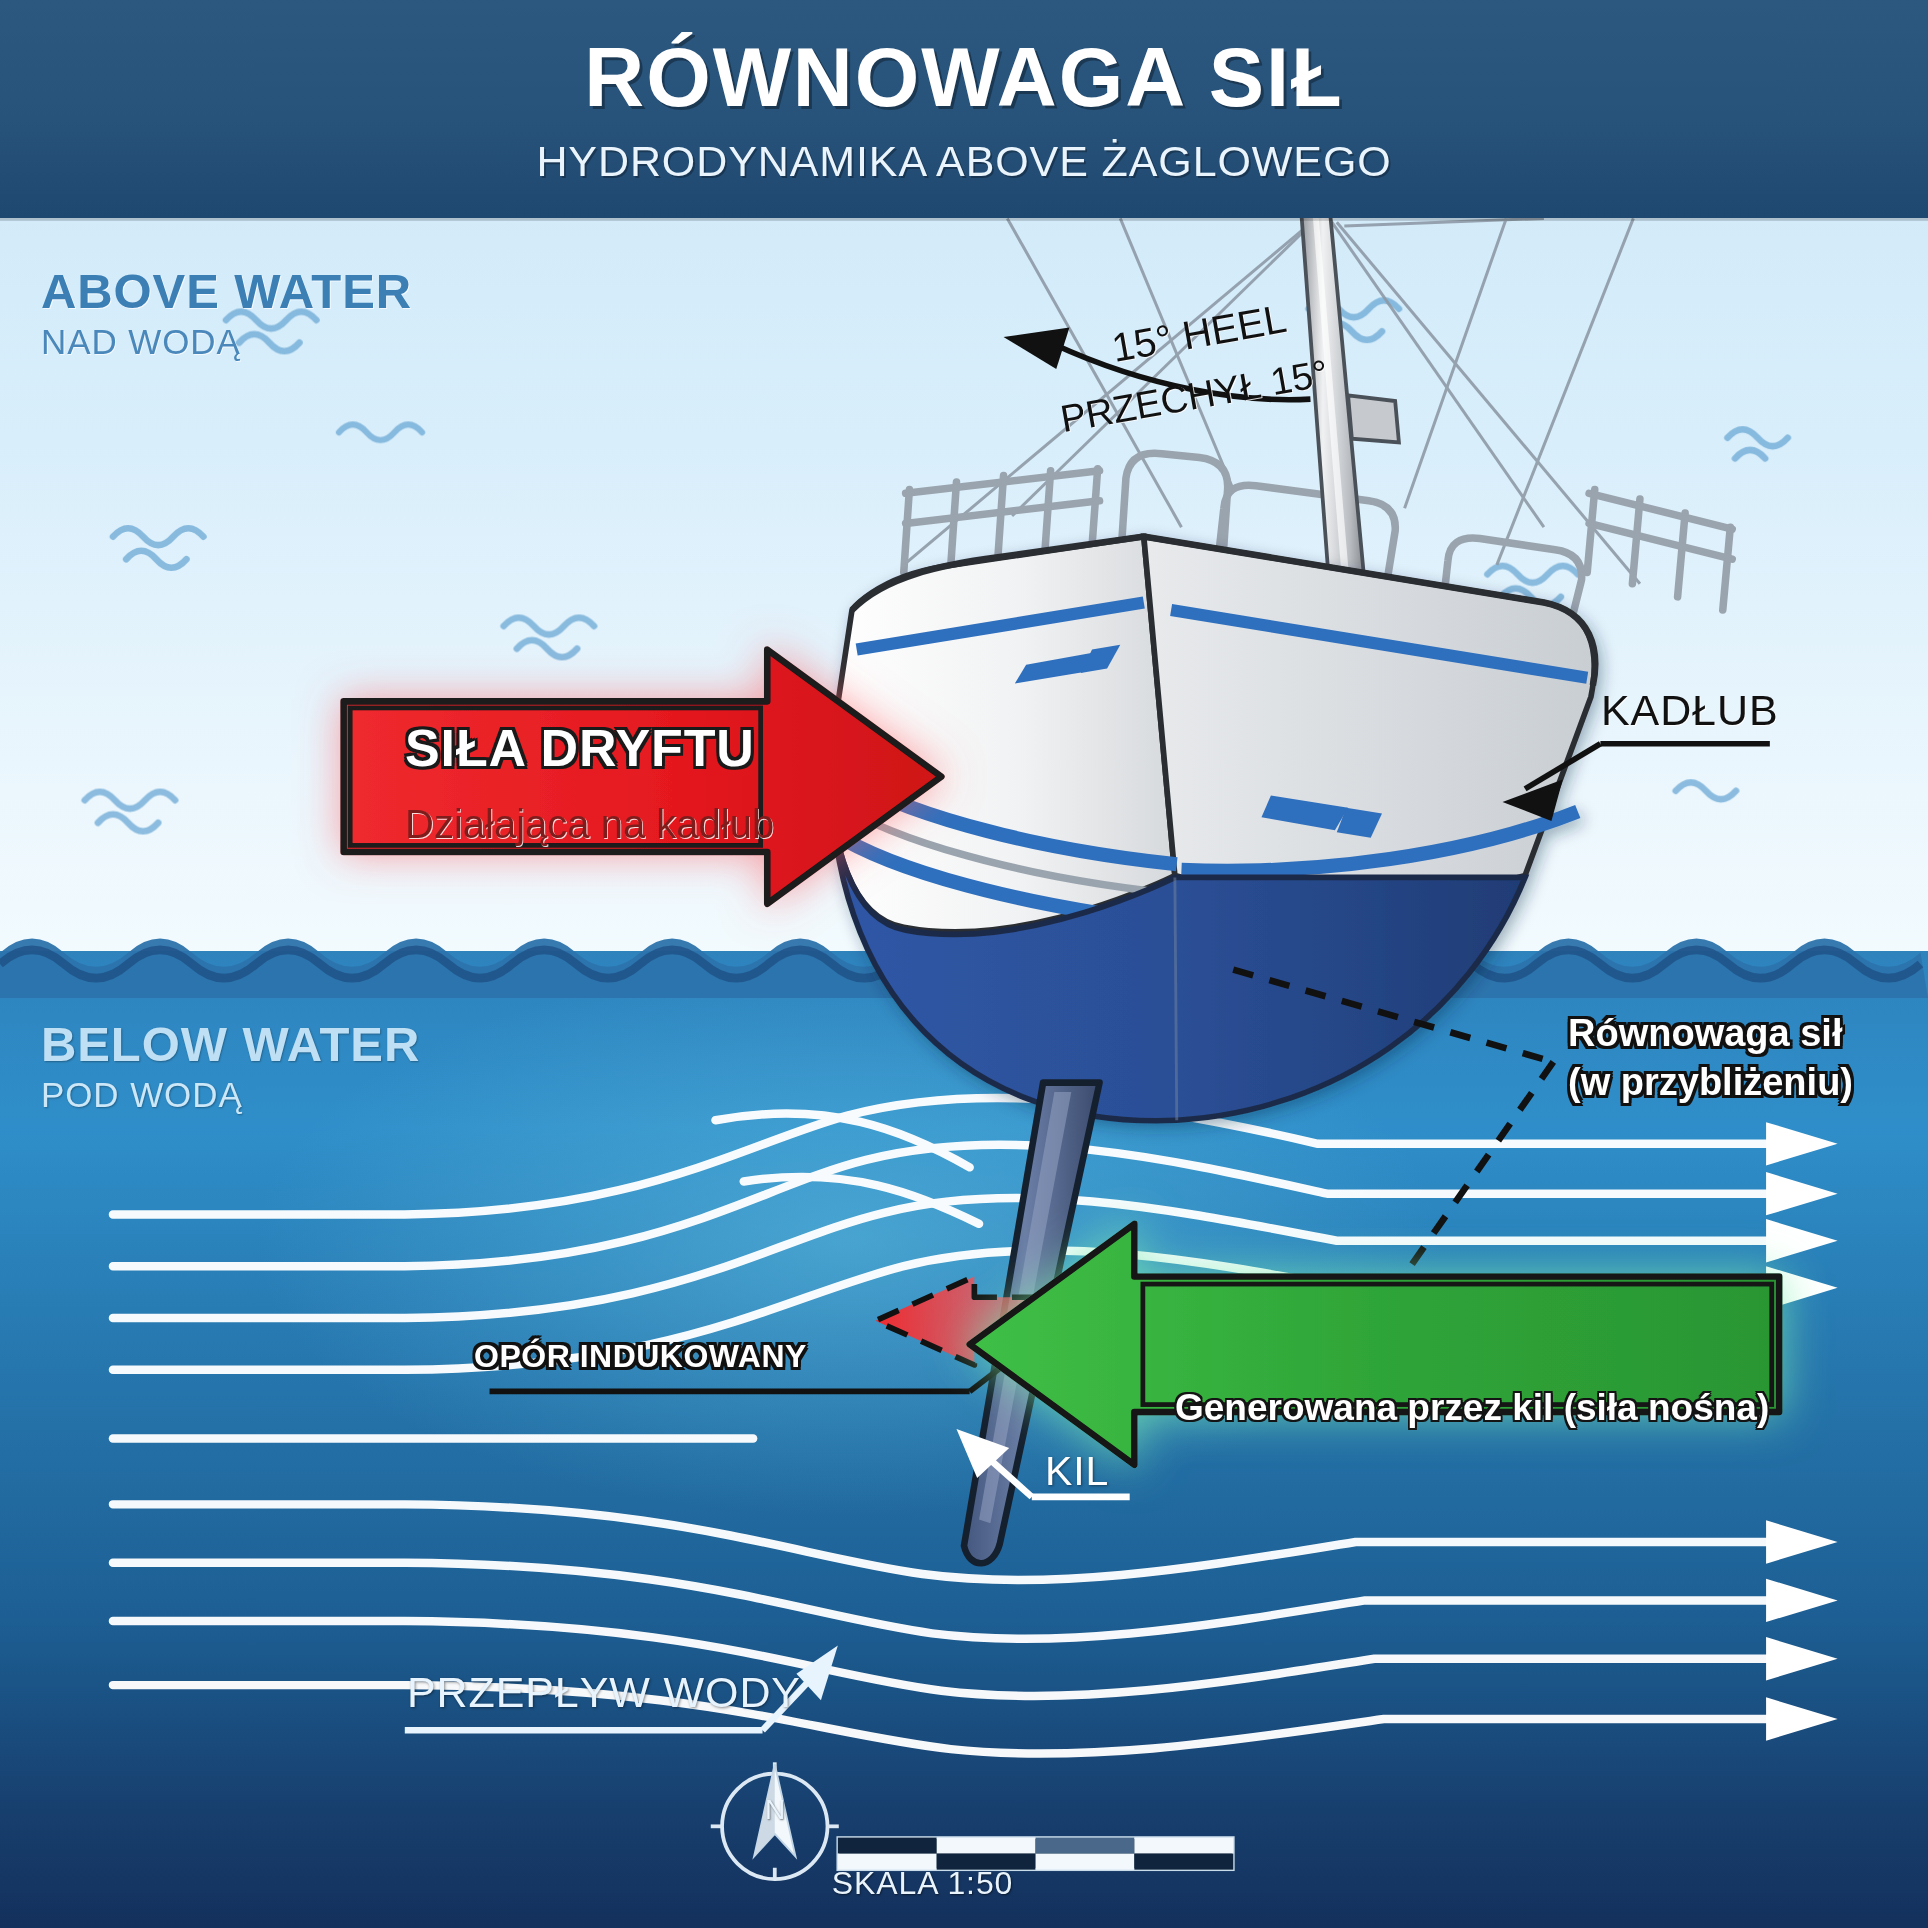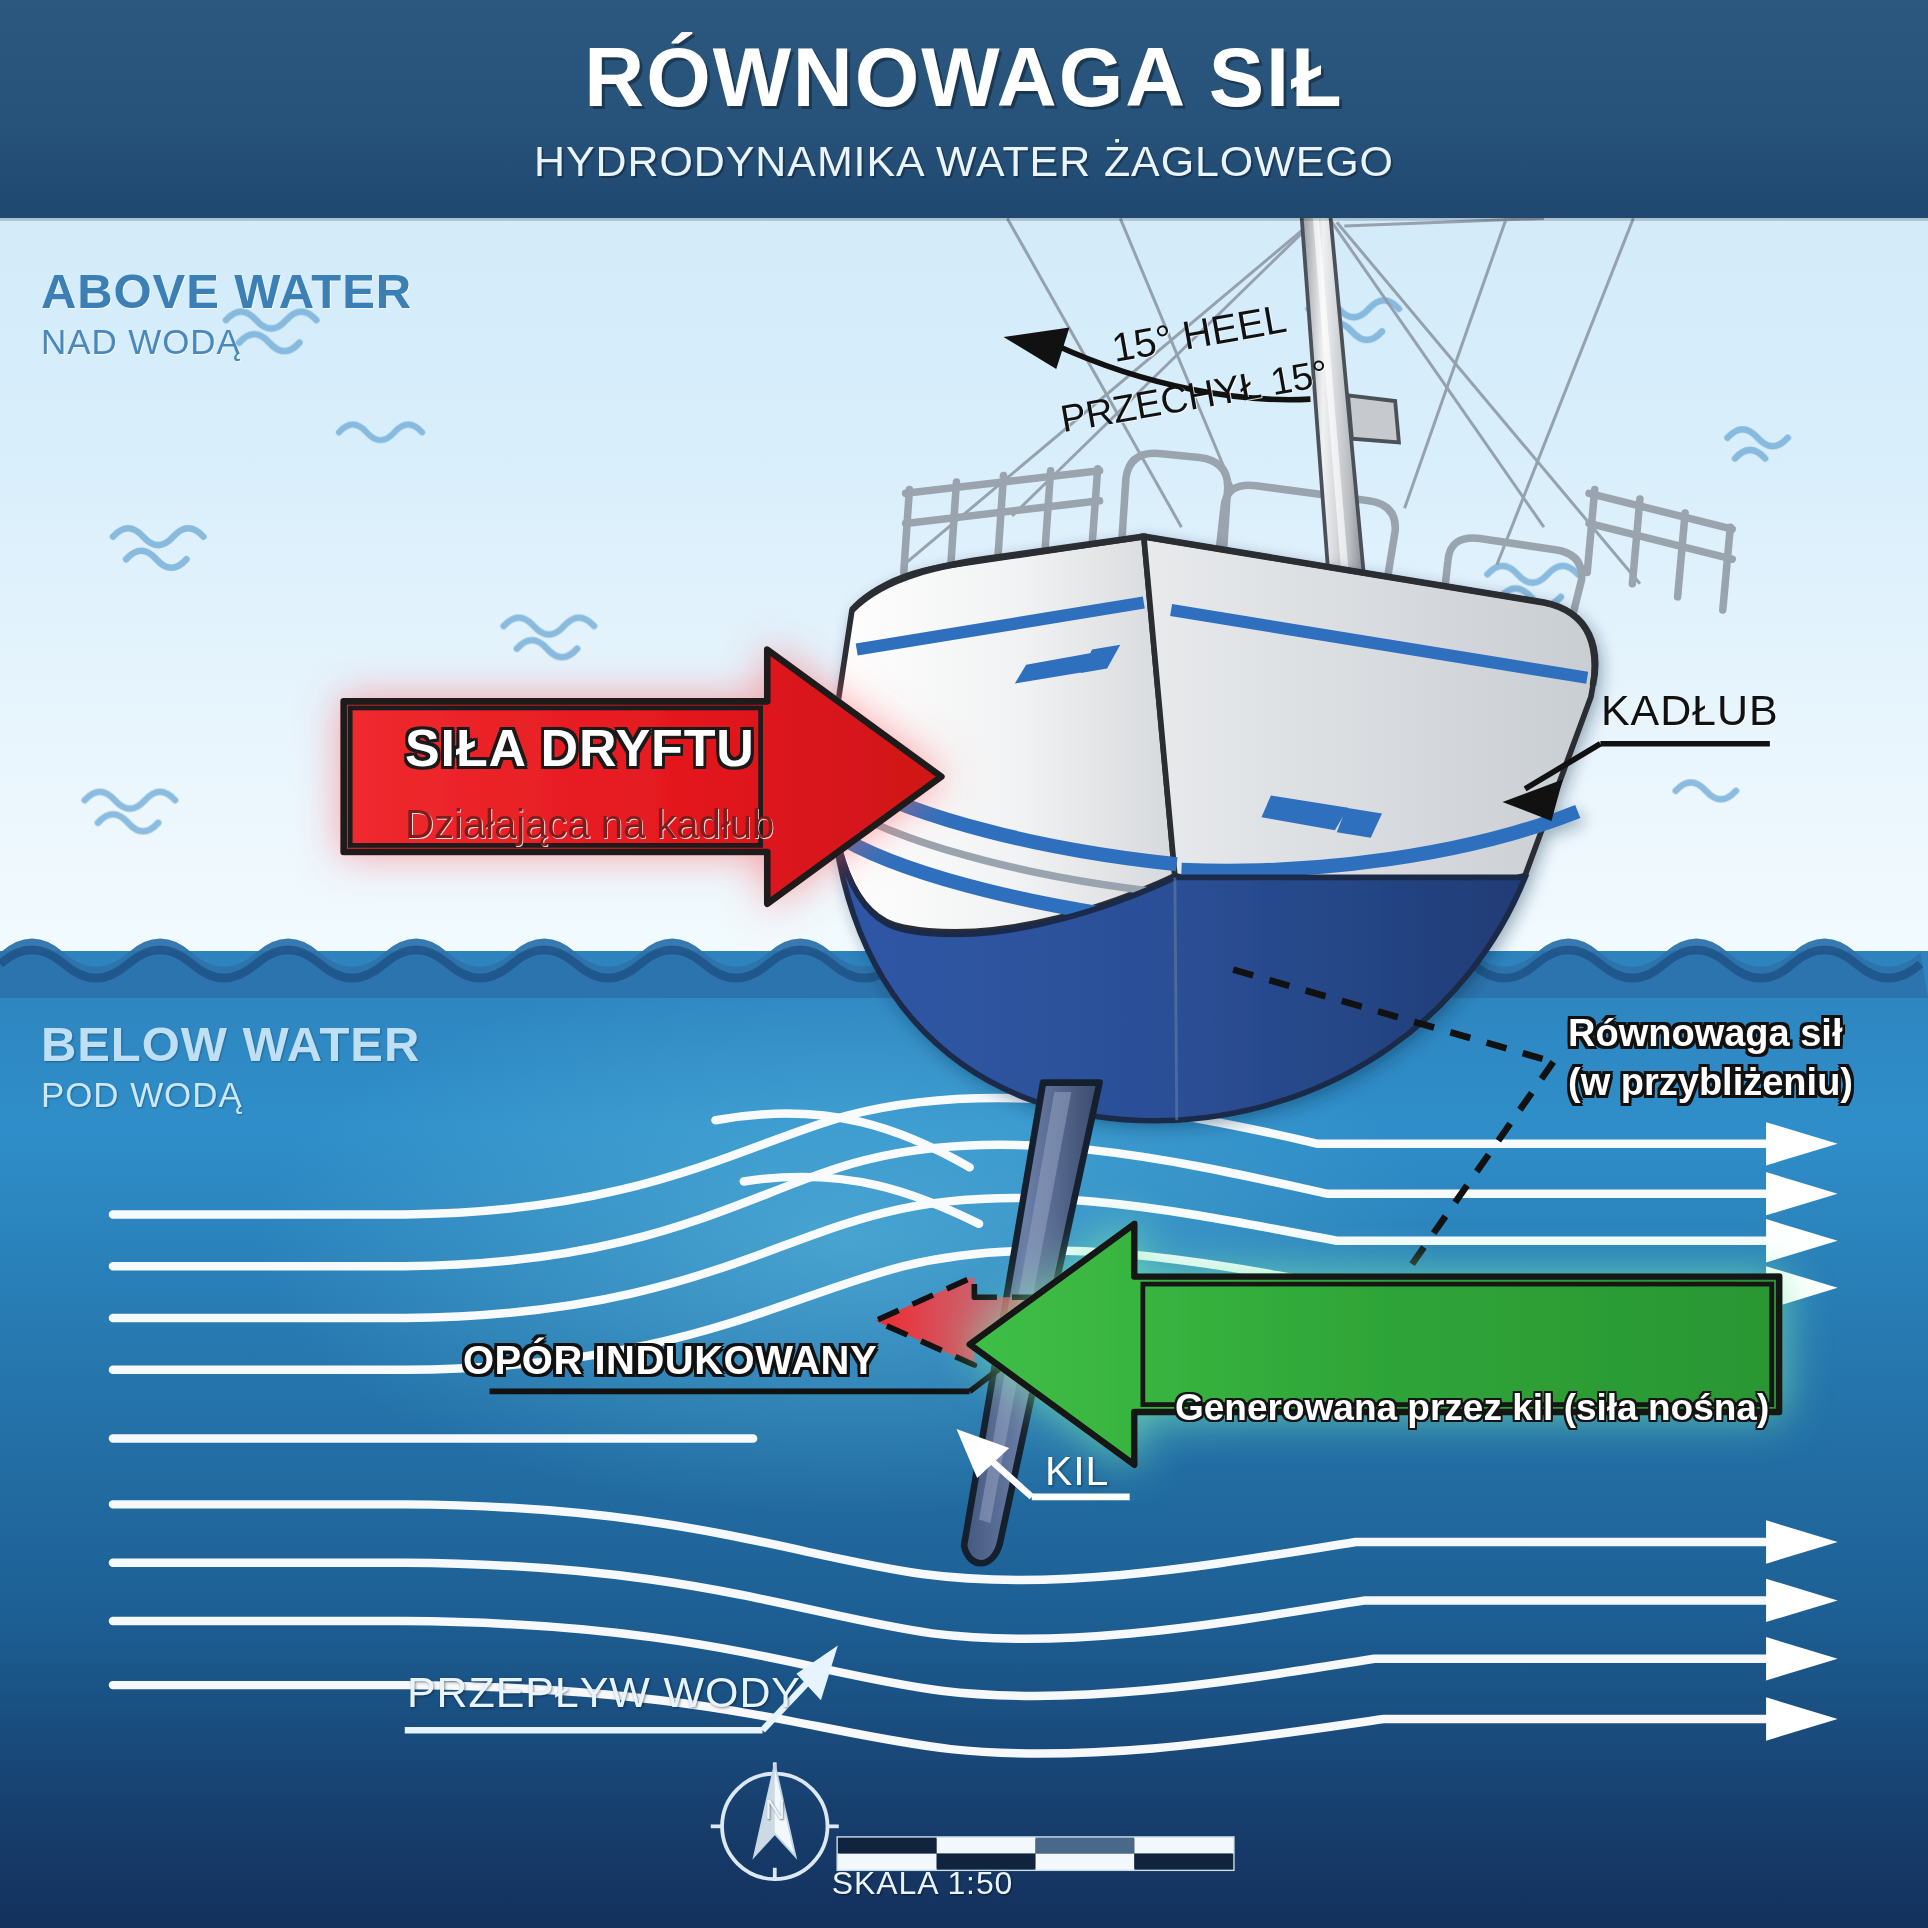--- a/index.html
+++ b/index.html
@@ -45,21 +45,21 @@
   #lbl-heel-en{left:1111px;top:311px;font-size:40px;color:#111;transform:rotate(-10deg);
      text-shadow:0.9px 0.9px 0 rgba(255,255,255,.85);}
   #lbl-heel-pl{left:1059px;top:375px;font-size:38px;color:#111;transform:rotate(-10deg);
      text-shadow:0.9px 0.9px 0 rgba(255,255,255,.85);}
 
   #lbl-hull{left:1601px;top:686px;font-size:43px;color:#111;letter-spacing:0.9px;
      text-shadow:0.9px 0.9px 0 rgba(255,255,255,.8);}
 
   #lbl-balance{left:1568px;top:1009px;font-size:38px;line-height:1.28;}
 
-  #lbl-drag{left:463px;top:1338px;font-size:40px;letter-spacing:0.5px;}
+  #lbl-drag{left:474px;top:1338px;font-size:32px;letter-spacing:0.5px;}
 
   #lbl-keel{left:1045px;top:1448px;font-size:41px;color:#fff;letter-spacing:0.9px;
      text-shadow:0.9px 0.9px 2.8px rgba(0,0,0,.45);}
 
   #lbl-flow{left:407px;top:1668px;font-size:43px;color:#e8f4fd;letter-spacing:0.9px;
      text-shadow:0.9px 0.9px 2.8px rgba(0,0,0,.45);}
 
   
   .arrow-text{position:absolute;white-space:nowrap;}
   #drift-title{left:405px;top:718px;font-size:52px;font-weight:bold;letter-spacing:0.9px;color:#fff;
@@ -370,21 +370,21 @@
       <rect x="1205" y="1952" width="105" height="17" fill="#f2f8fc"></rect>
       <rect x="890" y="1969" width="105" height="17" fill="#f2f8fc"></rect>
       <rect x="995" y="1969" width="105" height="17" fill="#10253d"></rect>
       <rect x="1100" y="1969" width="105" height="17" fill="#f2f8fc"></rect>
       <rect x="1205" y="1969" width="105" height="17" fill="#10253d"></rect>
     </g>
   </svg>
 
   <div class="hdr"></div>
   <div class="title">RÓWNOWAGA SIŁ</div>
-  <div class="subtitle">HYDRODYNAMIKA WATER ŻAGLOWEGO</div>
+  <div class="subtitle">HYDRODYNAMIKA ABOVE ŻAGLOWEGO</div>
 
   <div class="zone" id="zone-below">
     <div class="z1">BELOW WATER</div>
     <div class="z2">POD WODĄ</div>
   </div>
   <div class="zone" id="zone-above">
     <div class="z1">ABOVE WATER</div>
     <div class="z2">NAD WODĄ</div>
   </div>
 

